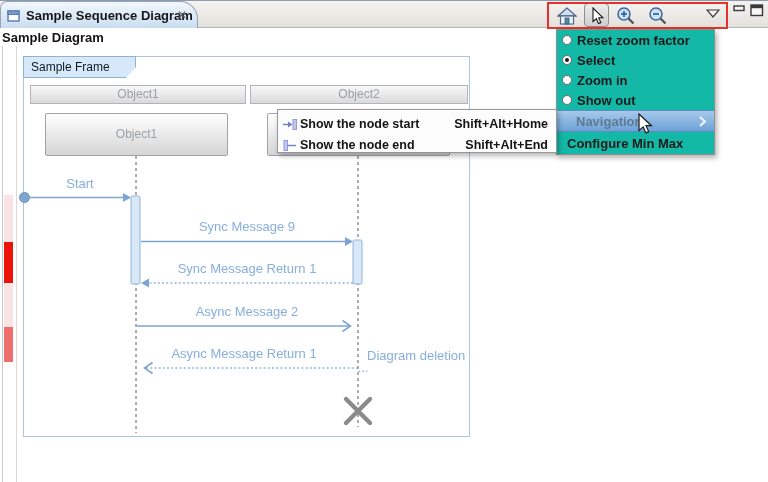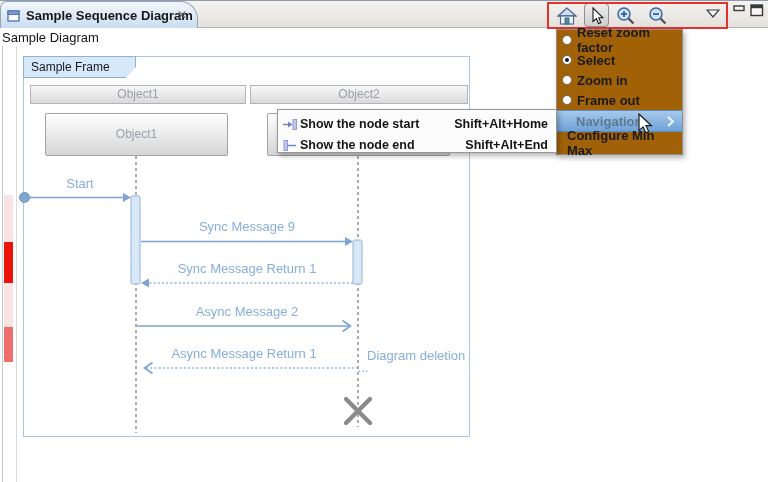--- a/index.html
+++ b/index.html
@@ -19,42 +19,42 @@
 
   
   .tool-btn { z-index:7; }
   .sel-btn { left:584px; top:3px; width:25px; height:24px; border:1px solid #8e8e8e; border-radius:4px;
              background:linear-gradient(#ececec,#cfcfcf); z-index:7; }
 
   
   .red-rect { left:547px; top:2px; width:181px; height:27px; border:2px solid #e5312b; z-index:50; }
 
   
-  .breadcrumb { left:2px; top:30px; font-size:13px; font-weight:400; color:#141414; z-index:4; }
+  .breadcrumb { left:2px; top:30px; font-size:13px; font-weight:700; color:#141414; z-index:4; }
 
   
   .vline { width:1px; z-index:9; }
   .stripe { left:4px; width:9px; z-index:15; }
 
   
   .frame { left:23px; top:56px; width:447px; height:381px; border:1px solid #aac7e0; z-index:10; }
   .frame-label { left:23px; top:56px; width:113px; height:22px; background:#d7e9f8;
                  border:1px solid #8cb2d4; clip-path:polygon(0 0,100% 0,100% 50%,91% 100%,0 100%);
                  font-size:12px; font-weight:400; color:#101826; line-height:21px; padding-left:7px; z-index:12; }
   .ll-header { top:85px; height:19px; background:linear-gradient(#f8f8f8,#dadada);
                border:1px solid #b3b3bb; color:#9aa0a8; font-size:12px; line-height:17px;
                text-align:center; z-index:12; }
   .obj-box { top:113px; width:183px; height:43px; background:linear-gradient(180deg,#ffffff,#d5d5d5);
              border:1px solid #a2a2aa; border-radius:2px; color:#9aa0a8; font-size:12px;
              line-height:41px; text-align:center; z-index:12; }
   .msg-label { color:#87aedd; font-size:13px; text-align:center; z-index:13; white-space:nowrap; }
   .diagram-svg { left:0; top:46px; z-index:11; pointer-events:none; }
 
   
-  .menu { left:556px; top:29px; width:127px; background:#a16207; border:1px solid #8f8f8f;
+  .menu { left:556px; top:29px; width:159px; background:#14b8a6; border:1px solid #8f8f8f;
           box-shadow:2px 3px 5px rgba(0,0,0,.3); z-index:60; }
   .menu-item { display:flex; align-items:center; height:20px; padding-left:5px;
                font-size:13px; font-weight:600; color:#1a1a1a; }
   .radio { width:10px; height:10px; border:1px solid #6e6e6e; border-radius:50%;
            background:#fdfdfd; margin-right:5px; flex:none; position:relative; }
   .radio.checked::after { content:""; position:absolute; left:2px; top:2px; width:4px; height:4px;
                           border-radius:50%; background:#1c1c1c; }
   .menu-item.highlight { height:22px; padding-left:19px; color:#5d7a94;
       background:linear-gradient(#a7c9ea,#6da2d8);
       border-top:1px solid #5e8cbe; border-bottom:1px solid #5e8cbe; }
@@ -186,21 +186,21 @@
     <div class="menu-item">
       <span class="radio checked"></span>
       <span>Select</span>
     </div>
     <div class="menu-item">
       <span class="radio"></span>
       <span>Zoom in</span>
     </div>
     <div class="menu-item">
       <span class="radio"></span>
-      <span>Frame out</span>
+      <span>Show out</span>
     </div>
     <div class="menu-item highlight">
       <span>Navigation</span>
       <svg class="mi-chevron" width="7" height="11">
         <polyline points="1,1 6,5.5 1,10" fill="none" stroke="#eef4fb" stroke-width="2.2"></polyline>
       </svg>
     </div>
     <div class="menu-item plain">
       <span>Configure Min Max</span>
     </div>

